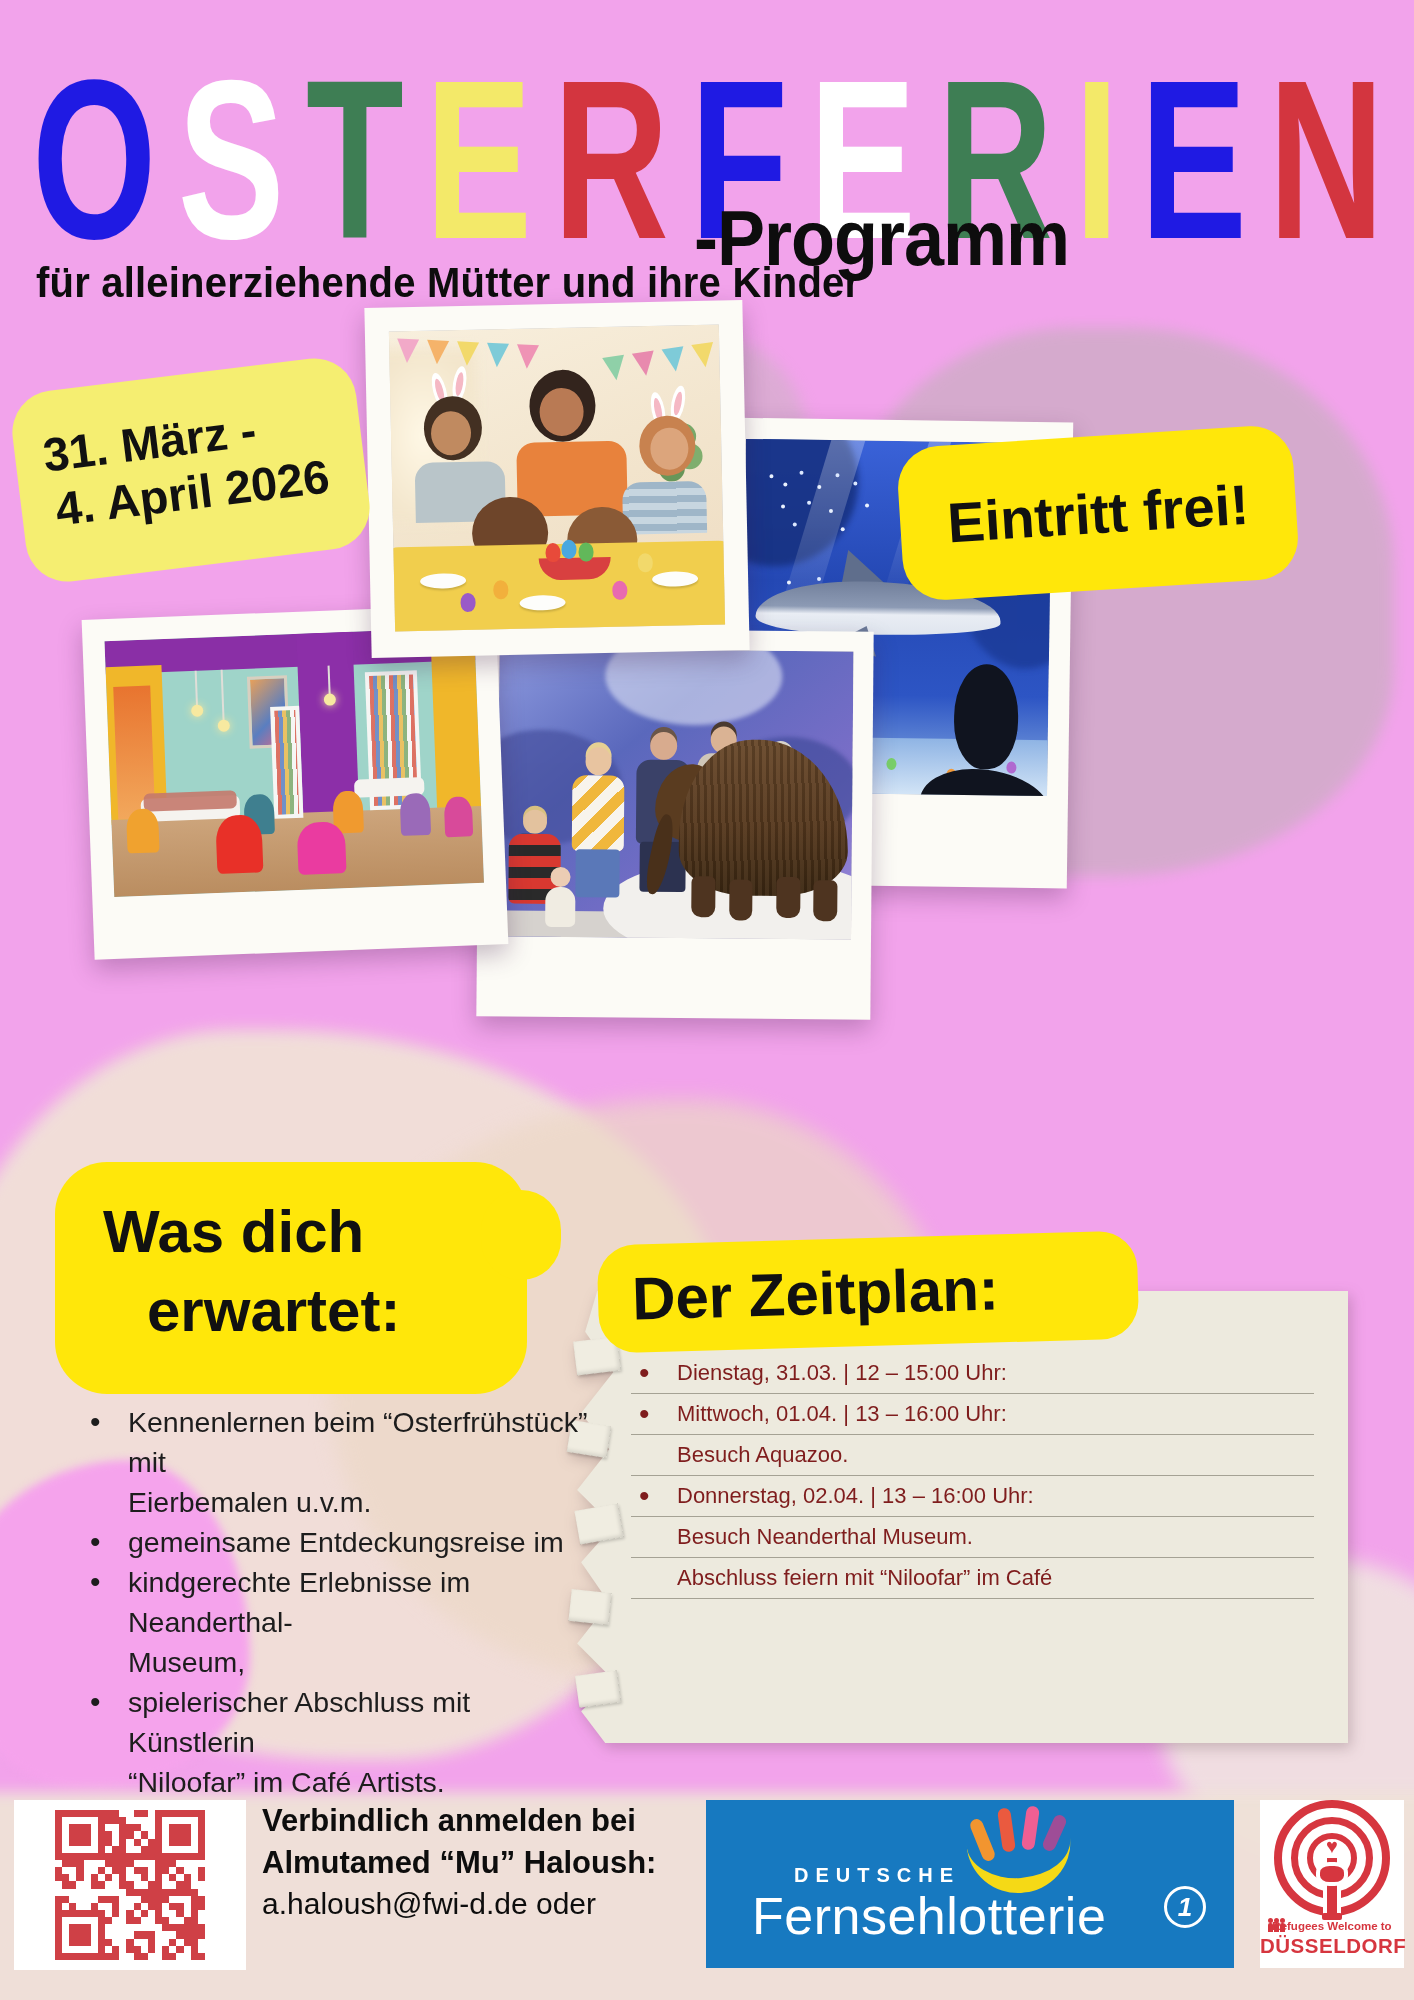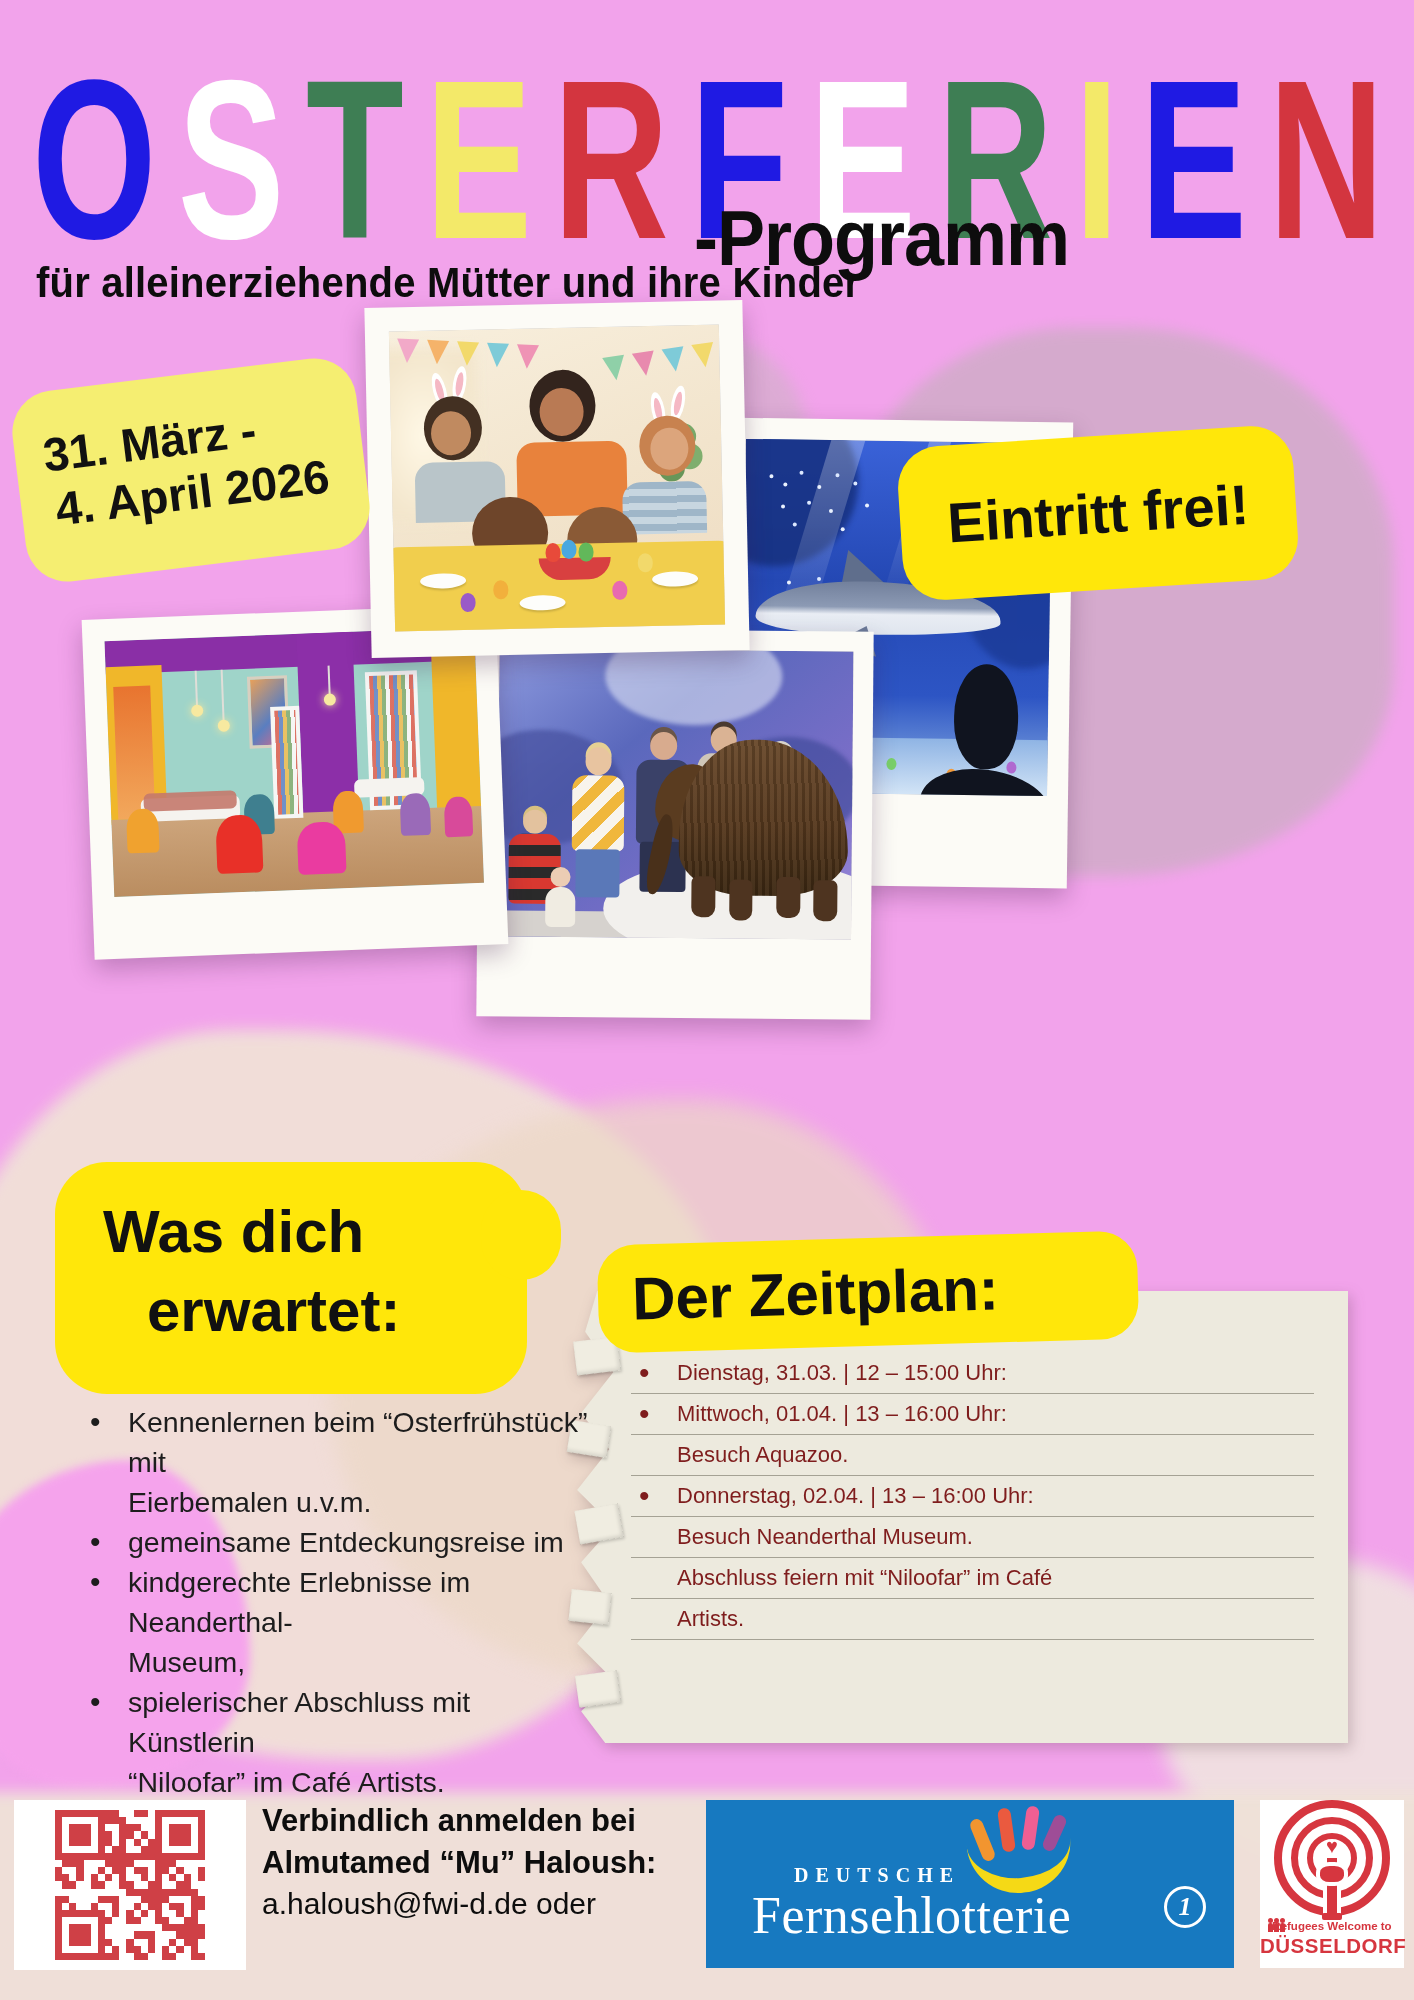--- a/index.html
+++ b/index.html
@@ -152,21 +152,21 @@
   .panel{position:absolute;z-index:8;}
   .qr-panel{left:14px;top:1800px;width:232px;height:170px;background:#fff;display:flex;align-items:center;justify-content:center;}
   .qr{display:grid;grid-template-columns:repeat(21,1fr);width:150px;height:150px;}
   .qr i{display:block;}
   .qr i.on{background:#cf4046;}
 
   .contact{left:262px;top:1800px;width:440px;z-index:8;position:absolute;color:#0d0d0d;}
   .contact .c1,.contact .c2{font-size:31px;font-weight:800;line-height:42px;transform-origin:left;}
   .contact .c3,.contact .c4{font-size:30px;font-weight:400;line-height:40px;}
 
-  .lot-panel{left:706px;top:1800px;width:528px;height:168px;background:#1779c0;overflow:hidden;font-family:Liberation Serif, serif;}
+  .lot-panel{left:706px;top:1800px;width:528px;height:168px;background:#1779c0;overflow:hidden;}
   .lot-deutsche{position:absolute;left:88px;top:64px;color:#fff;font-size:20px;font-weight:700;letter-spacing:7px;}
   .lot-name{position:absolute;left:46px;top:86px;color:#fff;font-size:52px;font-weight:400;letter-spacing:.5px;}
   .ard{position:absolute;left:458px;top:86px;width:36px;height:36px;border:3px solid #fff;border-radius:50%;color:#fff;
     font-size:26px;font-weight:700;font-style:italic;display:flex;align-items:center;justify-content:center;}
   .hand{position:absolute;left:252px;top:4px;width:130px;height:80px;}
   .hand i{position:absolute;width:13px;height:44px;border-radius:7px;display:block;}
   .hand .f1{left:18px;top:14px;background:#f2952f;transform:rotate(-22deg);}
   .hand .f2{left:42px;top:4px;background:#ea5a3f;transform:rotate(-8deg);}
   .hand .f3{left:66px;top:2px;background:#ef5f93;transform:rotate(8deg);}
   .hand .f4{left:90px;top:10px;background:#9e4d97;transform:rotate(24deg);height:38px;}
@@ -408,21 +408,20 @@
     <div class="tab" style="left:32px;top:216px;width:44px;height:34px;transform:rotate(-10deg);"></div>
     <div class="tab" style="left:25px;top:300px;width:40px;height:32px;transform:rotate(6deg);"></div>
     <div class="tab" style="left:32px;top:382px;width:42px;height:32px;transform:rotate(-8deg);"></div>
     <div class="sched">
         <div class="sline first">Dienstag, 31.03. | 12 – 15:00 Uhr:</div>
         <div class="sline first">Mittwoch, 01.04. | 13 – 16:00 Uhr:</div>
         <div class="sline">Besuch Aquazoo.</div>
         <div class="sline first">Donnerstag, 02.04. | 13 – 16:00 Uhr:</div>
         <div class="sline">Besuch Neanderthal Museum.</div>
         <div class="sline">Abschluss feiern mit “Niloofar” im Café</div>
-        <div class="sline">Artists.</div>
       </div>
   </div>
   <div class="badge badge-zeit">
     <span>Der Zeitplan:</span>
   </div>
 
   <div class="panel qr-panel">
     <div class="qr">
         <i class="on"></i>
         <i class="on"></i>

